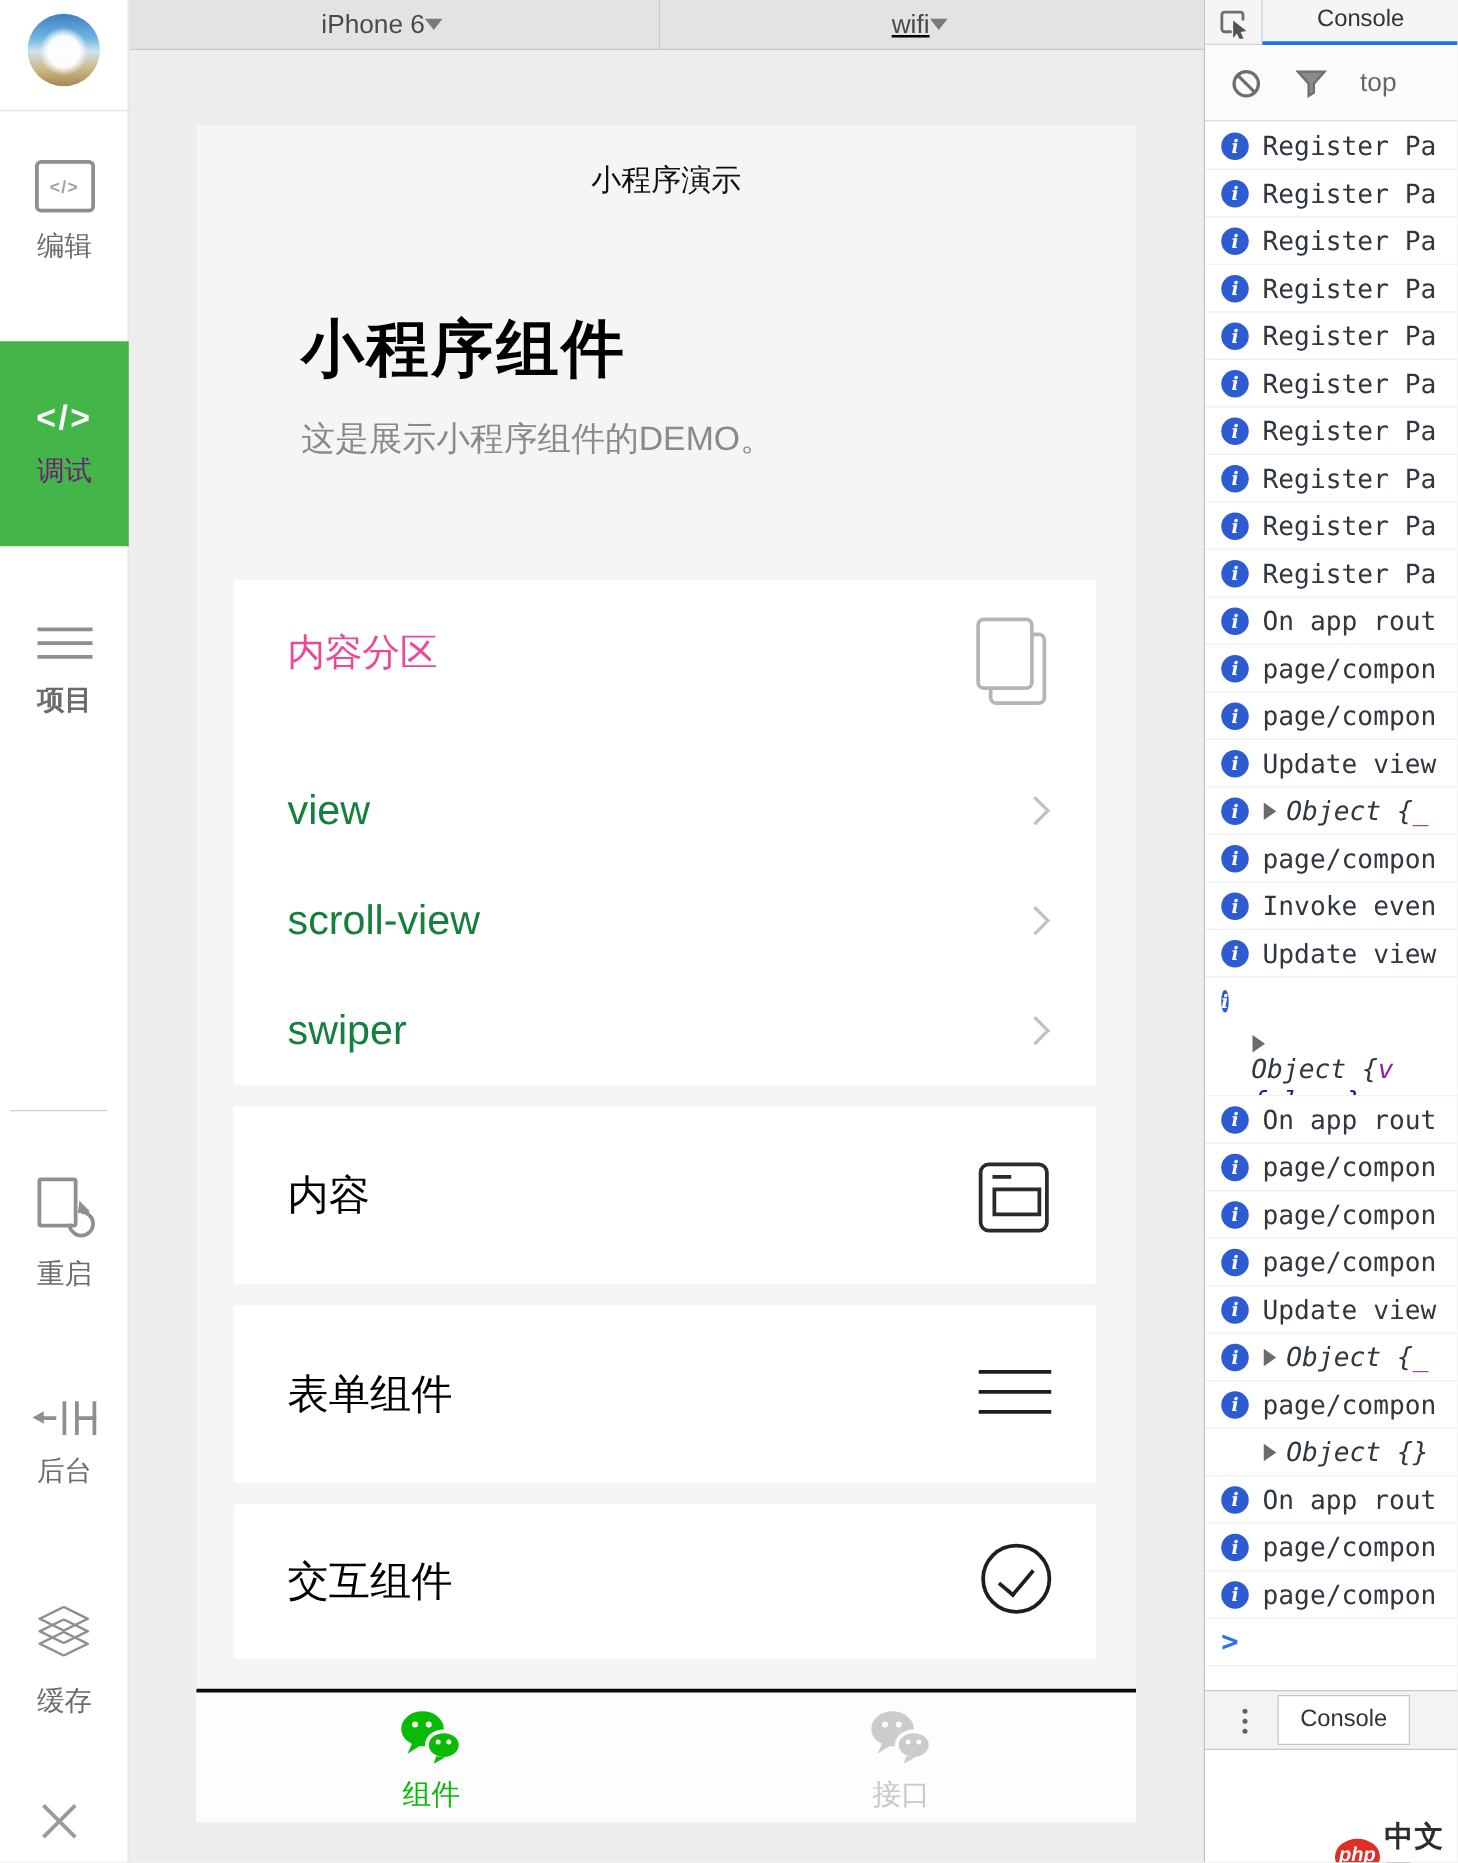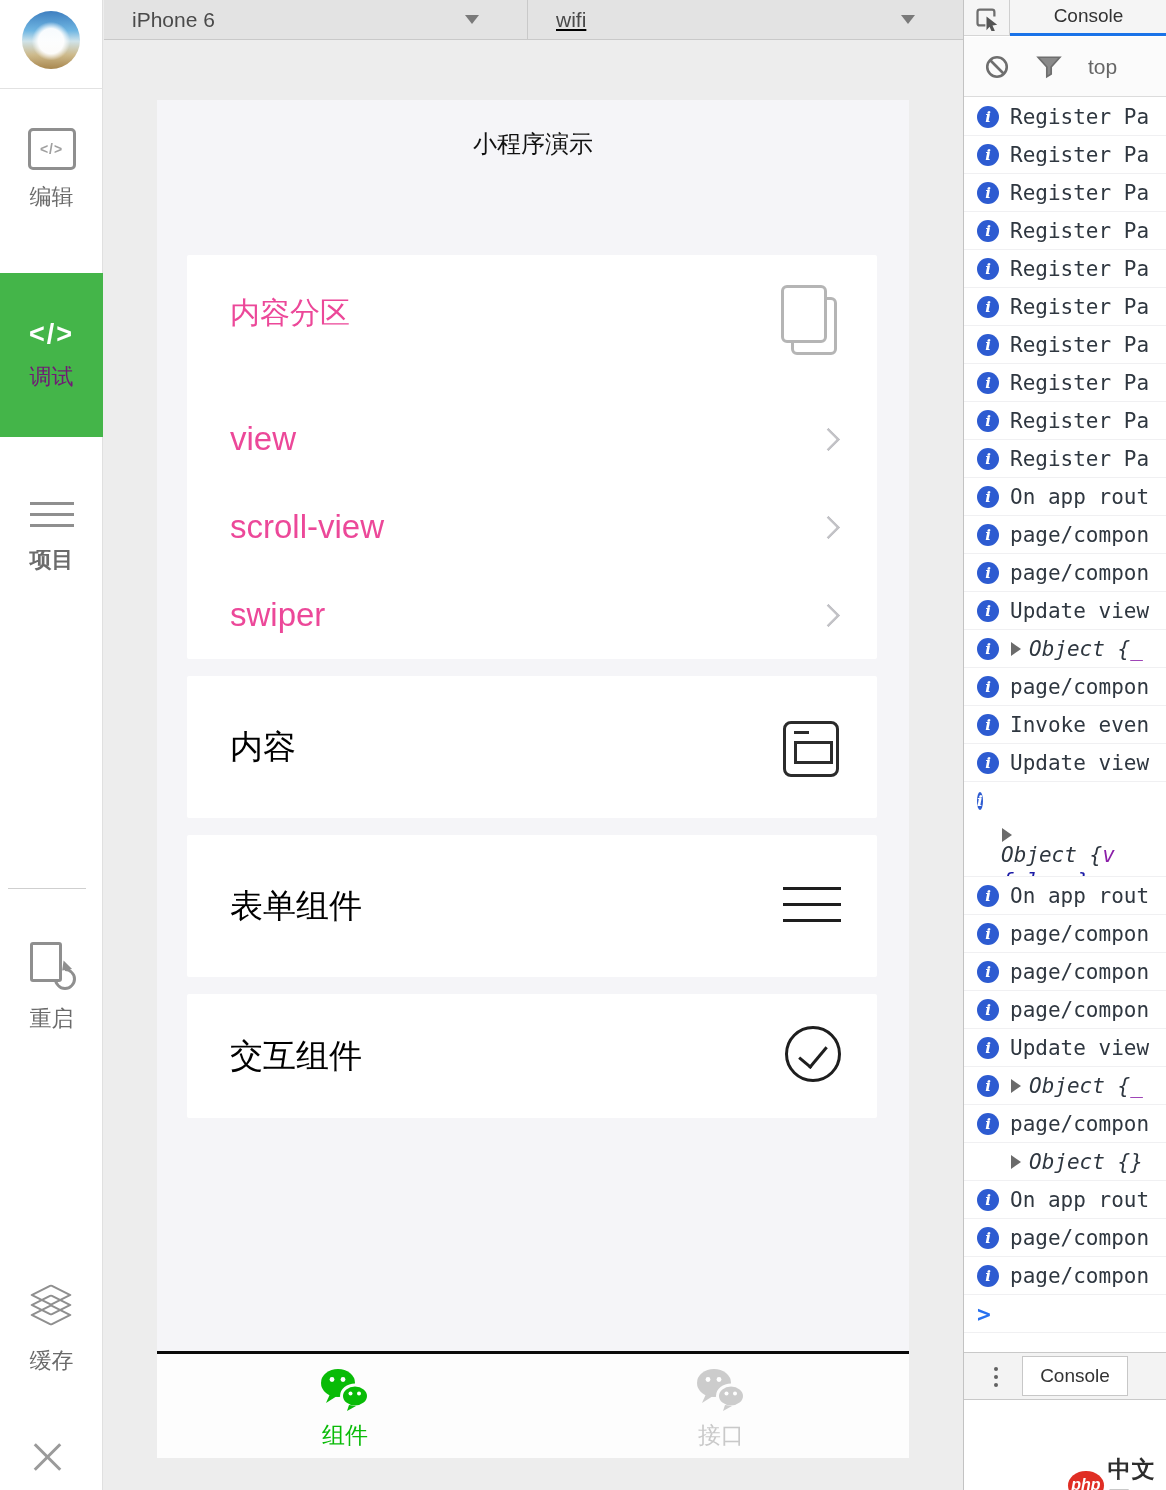--- a/index.html
+++ b/index.html
@@ -44,41 +44,41 @@
   .si-bgicon .hx { position:absolute; left:33px; top:15px; width:17px; height:3px; background:#8f8f8f; }
   .si-cache { position:relative; width:50px; height:52px; }
   .si-cache span { position:absolute; left:9px; width:30px; height:30px; border:3px solid #8f8f8f; transform:scaleY(.5) rotate(45deg); border-radius:2px; }
   .si-cache span:nth-child(1){ top:-2px; } .si-cache span:nth-child(2){ top:8px; } .si-cache span:nth-child(3){ top:18px; }
   .sb-close { position:absolute; left:28px; top:1438px; width:38px; height:38px; cursor:pointer; }
   .sb-close::before,.sb-close::after { content:""; position:absolute; left:18px; top:1px; width:3px; height:36px; background:#9a9a9a; }
   .sb-close::before { transform:rotate(45deg); } .sb-close::after { transform:rotate(-45deg); }
 
   
   .topbar { position:absolute; left:104px; top:0; width:859px; height:40px; background:#e3e3e3; border-bottom:1px solid #c9c9c9; display:flex; z-index:4; }
-  .tb-select { display:flex; align-items:center; justify-content:space-between; padding:0 48px 0 28px; cursor:pointer; }
+  .tb-select { display:flex; align-items:center; justify-content:center; padding:0 48px 0 28px; cursor:pointer; }
   .tb-device { width:424px; border-right:1px solid #c9c9c9; }
   .tb-network { flex:1;text-decoration:underline; }
   .tb-select .txt { font-size:21px; color:#4a4a4a; }
   .caret { width:0; height:0; border-left:7px solid transparent; border-right:7px solid transparent; border-top:9px solid #7a7a7a; }
 
   
   .phone { position:absolute; left:157px; top:100px; width:752px; height:1358px; background:#f5f5f8; overflow:hidden; }
   .nav-title { padding-top:28px; text-align:center; font-size:24px; color:#111; }
   .hero { padding:86px 32px 0 84px; }
   .hero-title { font-size:50px; font-weight:bold; color:#000; letter-spacing:2px; }
   .hero-sub { margin-top:20px; font-size:27px; color:#8a8a8a; }
   .card { margin:0 32px 17px 30px; background:#fff; border-radius:2px; }
   .card.first { margin-top:95px; }
   .group-head { position:relative; height:140px; padding:38px 0 0 43px; }
   .group-head .glabel { font-size:30px; color:#ec4899; }
   .ic-pages { position:absolute; right:40px; top:30px; width:62px; height:70px; }
   .ic-pages::before { content:""; position:absolute; left:16px; top:12px; width:40px; height:52px; border:3px solid #b5b5b5; border-radius:6px; }
   .ic-pages::after { content:""; position:absolute; left:6px; top:0; width:40px; height:52px; border:3px solid #b5b5b5; border-radius:6px; background:#fff; }
   .g-row { display:flex; align-items:center; justify-content:space-between; height:88px; padding:0 40px 0 43px; cursor:pointer; }
-  .g-row .rlabel { font-size:33px; color:#ec4899; }
+  .g-row .rlabel { font-size:33px; color:#15803d; }
   .chev { width:17px; height:17px; border-top:3px solid #c2c2c6; border-right:3px solid #c2c2c6; transform:rotate(45deg); border-radius:1px; flex:none; }
   .card.single { position:relative; height:142px; display:flex; align-items:center; padding-left:43px; cursor:pointer; }
   .card.single .slabel { font-size:33px; color:#000; }
   .card.single.c4 { height:124px; }
   .ic-doc { position:absolute; right:38px; top:45px; width:56px; height:56px; border:3px solid #2b2b2b; border-radius:8px; }
   .ic-doc::before { content:""; position:absolute; left:8px; top:7px; width:15px; height:3px; background:#2b2b2b; }
   .ic-doc::after { content:""; position:absolute; left:8px; top:17px; width:33px; height:17px; border:3px solid #2b2b2b; }
   .ic-lines { position:absolute; right:36px; top:52px; width:58px; height:3px; background:#1e1e1e; box-shadow:0 16px 0 #1e1e1e, 0 32px 0 #1e1e1e; }
   .ic-check { position:absolute; right:36px; top:32px; width:56px; height:56px; border:3px solid #1e1e1e; border-radius:50%; }
   .ic-check::after { content:""; position:absolute; left:17px; top:11px; width:13px; height:24px; border-right:3px solid #1e1e1e; border-bottom:3px solid #1e1e1e; transform:rotate(40deg); }
@@ -148,20 +148,29 @@
 
     <div class="sb-divider2"></div>
 
     <div class="sb-item it-restart">
       <span class="si-restart">
           <span class="rc"></span>
         </span>
       <span class="lbl">重启</span>
     </div>
 
+    <div class="sb-item it-bg">
+      <span class="si-bgicon">
+          <span class="wb"></span>
+          <span class="hb1"></span>
+          <span class="hb2"></span>
+          <span class="hx"></span>
+        </span>
+      <span class="lbl">后台</span>
+    </div>
 
     <div class="sb-item it-cache">
       <span class="si-cache">
           <span></span>
           <span></span>
           <span></span>
         </span>
       <span class="lbl">缓存</span>
     </div>
 
@@ -175,20 +184,24 @@
     </div>
     <div class="tb-select tb-network">
       <span class="txt">wifi</span>
       <span class="caret"></span>
     </div>
   </div>
 
   <div class="phone">
     <div class="nav-title">小程序演示</div>
 
+    <div class="hero">
+      <div class="hero-title">小程序组件</div>
+      <div class="hero-sub">这是展示小程序组件的DEMO。</div>
+    </div>
 
     <div class="card first">
       <div class="group-head">
         <span class="glabel">内容分区</span>
         <span class="ic-pages"></span>
       </div>
       <div class="g-row">
         <span class="rlabel">view</span>
         <span class="chev"></span>
       </div>

